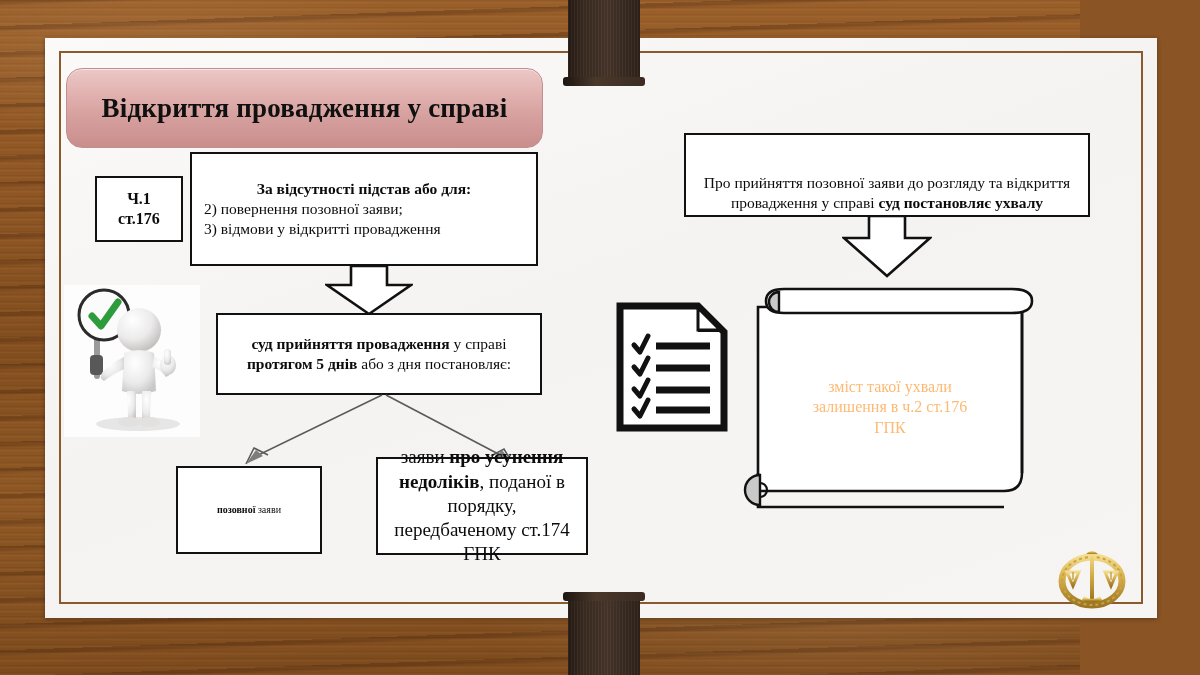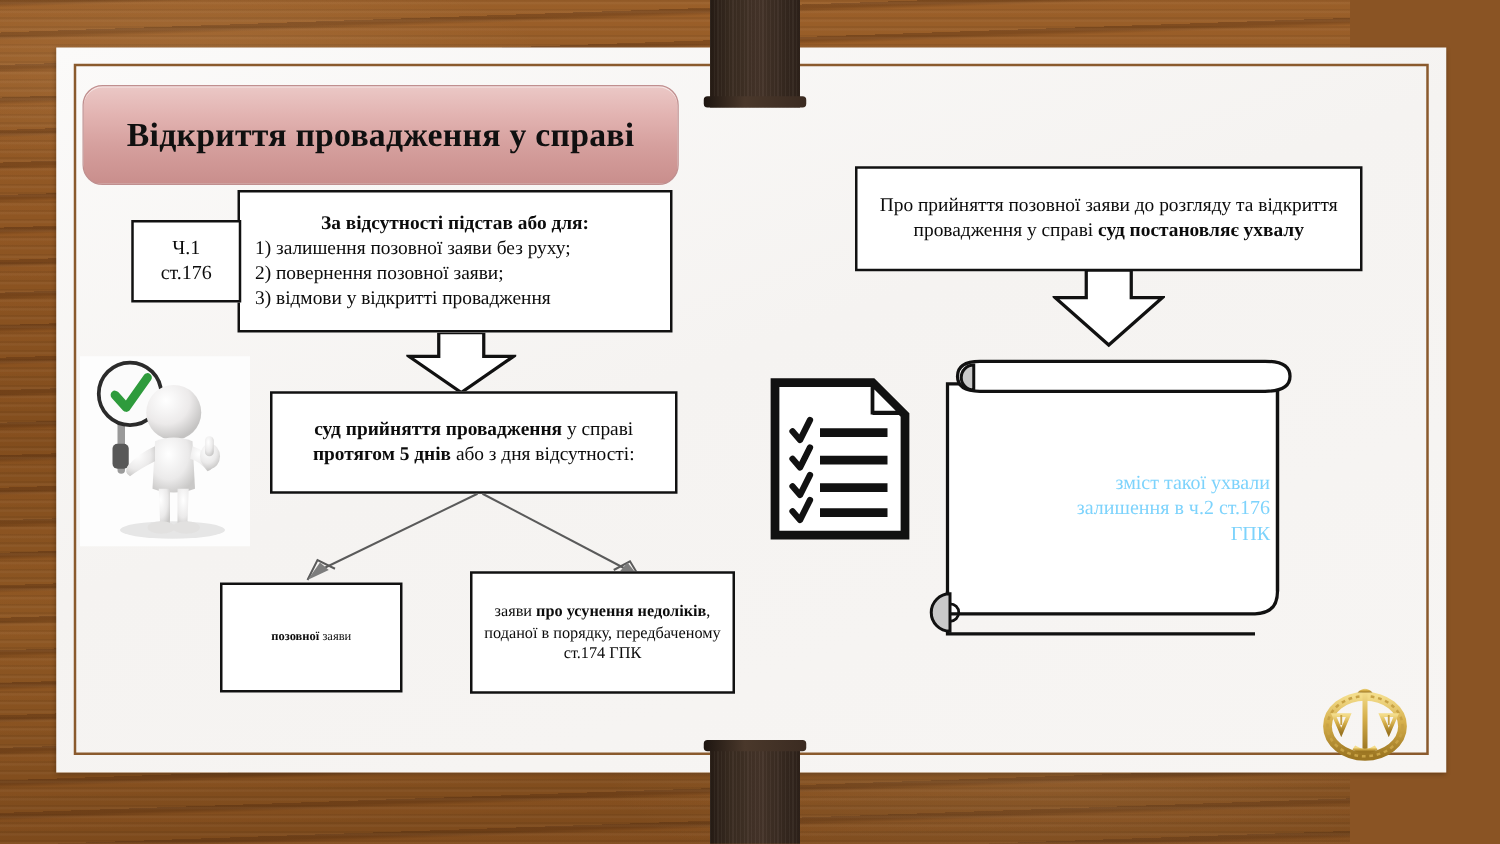--- a/index.html
+++ b/index.html
@@ -89,31 +89,31 @@
     box-sizing:border-box;
     display:flex;align-items:center;justify-content:center;
     text-align:center;
     font-family:"Liberation Serif", serif;
     color:#0c0c0c;
   }
   .fbox .inner{padding:2px 8px;width:100%;}
   .ln{display:block;line-height:1.28;}
   b{font-weight:bold;}
 
-  #box-ch1{left:105px;top:176px;width:88px;height:66px;font-size:16px;font-weight:normal;z-index:6;}
+  #box-ch1{left:95px;top:176px;width:88px;height:66px;font-size:16px;font-weight:bold;z-index:6;}
   #box-grounds{left:190px;top:152px;width:348px;height:114px;font-size:15.5px;z-index:5;}
   #box-grounds .inner{padding:4px 6px;}
   #box-grounds .hdr{font-weight:bold;}
   #box-grounds .li{text-align:left;padding-left:6px;}
 
   #box-court{left:216px;top:313px;width:326px;height:82px;font-size:15.5px;}
   #box-claim{left:176px;top:466px;width:146px;height:88px;font-size:10px;}
-  #box-defects{left:376px;top:457px;width:212px;height:98px;font-size:13px;}
-
-  #box-ruling{left:684px;top:133px;width:406px;height:84px;font-size:15.5px;}
+  #box-defects{left:376px;top:457px;width:212px;height:98px;font-size:19px;}
+
+  #box-ruling{left:684px;top:133px;width:406px;height:84px;font-size:15.5px;align-items:flex-end;}
 
   
   .block-arrow{position:absolute;}
   .block-arrow svg{display:block;}
 
   
   .thin-arrows{position:absolute;left:210px;top:392px;width:350px;height:80px;}
 
   
   .scroll{position:absolute;left:740px;top:277px;width:300px;height:240px;}
@@ -157,35 +157,34 @@
     <div class="fbox" id="box-ch1">
       <div class="inner">
         <span class="ln">Ч.1</span>
         <span class="ln">ст.176</span>
       </div>
     </div>
 
     <div class="fbox" id="box-grounds">
       <div class="inner">
         <span class="ln hdr"><b>За відсутності підстав або</b> <span>для</span><span>:</span></span>
-        <span class="ln li">1) залишення позовної заяви без руху;</span>
         <span class="ln li">2) повернення позовної заяви;</span>
         <span class="ln li">3) відмови у відкритті провадження</span>
       </div>
     </div>
 
     <div class="block-arrow" style="left:325px;top:266px;">
       <svg width="88" height="50" viewBox="0 0 88 50" aria-hidden="true">
         <polygon points="26,0 62,0 62,19 86,19 44,48 2,19 26,19" fill="#ffffff" stroke="#111111" stroke-width="2.6" stroke-linejoin="miter"></polygon>
       </svg>
     </div>
 
     <div class="fbox" id="box-court">
       <div class="inner">
-        <span class="ln"><b>суд прийняття провадження</b><span> у справі </span><b>протягом 5 днів</b><span> або з дня відсутності:</span></span>
+        <span class="ln"><b>суд прийняття провадження</b><span> у справі </span><b>протягом 5 днів</b><span> або з дня постановляє:</span></span>
       </div>
     </div>
 
     <div class="thin-arrows">
       <svg width="350" height="80" viewBox="0 0 350 80" aria-hidden="true">
         <g stroke="#5a5a5a" stroke-width="1.6" fill="none">
           <line x1="172" y1="3" x2="42" y2="66"></line>
           <polyline points="36,72 44,56 58,63" stroke-width="1.6"></polyline>
           <line x1="176" y1="3" x2="296" y2="66"></line>
           <polyline points="303,72 294,57 281,64" stroke-width="1.6"></polyline>
@@ -228,21 +227,21 @@
 
         <path d="M39 15 A10 10 0 1 0 39 35 L39 24 Z" fill="#c9c9c9" stroke="#111111" stroke-width="2.4"></path>
 
         <line x1="282" y1="36" x2="282" y2="196" stroke="#111111" stroke-width="2.6"></line>
 
         <path d="M18 196 L18 230 L264 230" fill="none" stroke="#111111" stroke-width="2.6"></path>
 
         <path d="M20 198 A15 15 0 1 0 20 228 L20 213 Z" fill="#c9c9c9" stroke="#111111" stroke-width="2.4"></path>
         <path d="M20 206 A7 7 0 1 1 20 220" fill="none" stroke="#111111" stroke-width="2.2"></path>
       </svg>
-      <div style="position:absolute;left:24px;top:100px;width:252px;text-align:right;font-size:16px;line-height:1.45;color:#7dd3fc;">
+      <div style="position:absolute;left:24px;top:100px;width:252px;text-align:center;font-size:16px;line-height:1.45;color:#fdba74;">
         <span class="ln">зміст такої ухвали</span>
         <span class="ln">залишення в ч.2 ст.176</span>
         <span class="ln">ГПК</span>
       </div>
     </div>
 
     <div class="checklist">
       <svg width="122" height="135" viewBox="0 0 122 135" aria-hidden="true">
         <path d="M8 6 L86 6 L112 32 L112 128 L8 128 Z" fill="#ffffff" stroke="#111111" stroke-width="7" stroke-linejoin="miter"></path>
         <path d="M86 6 L86 32 L112 32 Z" fill="#111111"></path>

